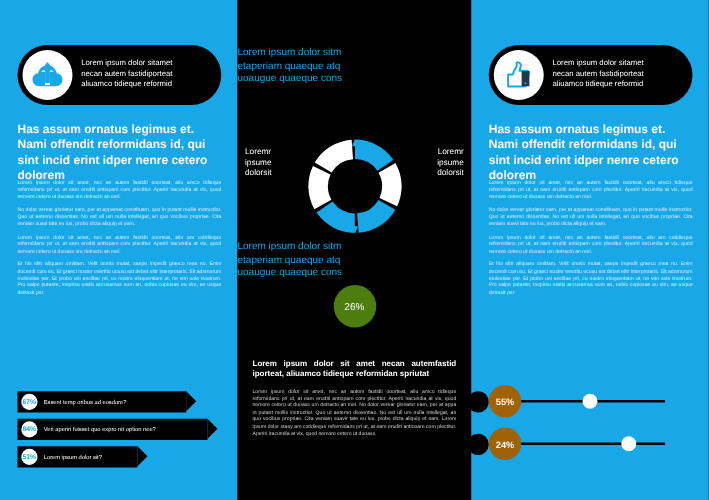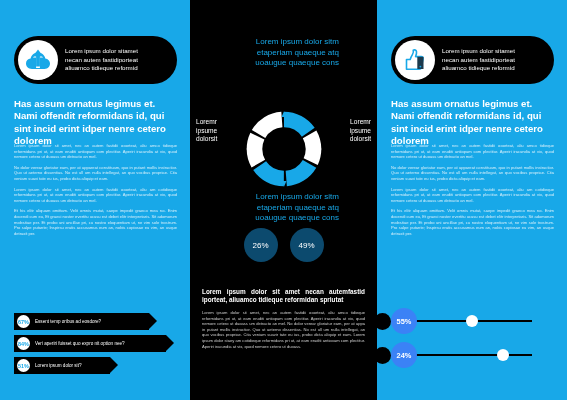--- a/index.html
+++ b/index.html
@@ -60,34 +60,34 @@
   .arrow-pct{
     width:13px;height:13px;border-radius:50%;background:#ffffff;
     color:#18a8e8;font-size:5.4px;font-weight:700;
     display:flex;align-items:center;justify-content:center;
     margin-left:3px;flex:0 0 auto;
   }
   .arrow-label{color:#ffffff;font-size:4.6px;margin-left:5px;white-space:nowrap;}
 
   
   .c-heading{
-    position:absolute;left:0;width:149px;text-align:right;
+    position:absolute;left:0;width:149px;text-align:left;
     color:#18a8e8;font-size:8px;line-height:10.6px;
   }
   .donut-wrap{position:absolute;left:53px;top:108px;width:82px;height:82px;}
   .side-label{
     position:absolute;color:#ffffff;font-size:6.6px;line-height:8.6px;
   }
   .side-left{left:6px;top:118px;text-align:left;width:46px;}
   .side-right{right:6px;top:118px;text-align:right;width:46px;}
 
   .pct-row{position:absolute;left:0;width:187px;top:228px;
     display:flex;justify-content:center;gap:12px;}
   .pct-circle{
-    width:34px;height:34px;border-radius:50%;background:#0c4a6e;
+    width:34px;height:34px;border-radius:50%;background:#4d7c0f;
     display:flex;align-items:center;justify-content:center;
     color:#ffffff;font-size:8px;font-weight:400;
   }
 
   .c-subhead{
     position:absolute;left:12px;width:163px;top:288px;
     color:#ffffff;font-size:6.4px;line-height:8.4px;font-weight:700;
     text-align:justify;
   }
   .c-body{
@@ -97,21 +97,21 @@
   .c-body p{margin:0 0 4px 0;}
 
   
   .slider-list{position:absolute;left:14px;}
   .slider-row{position:relative;height:26px;margin-bottom:8px;}
   .s-track{
     position:absolute;left:13px;top:12px;width:128px;height:2.4px;background:#000;
   }
   .s-bub{
     position:absolute;left:0;top:0;width:26px;height:26px;border-radius:50%;
-    background:#3b82f6;color:#ffffff;font-size:7.4px;font-weight:700;
+    background:#a16207;color:#ffffff;font-size:7.4px;font-weight:700;
     display:flex;align-items:center;justify-content:center;
   }
   .s-end{
     position:absolute;right:0;top:5px;width:17px;height:17px;border-radius:50%;
     background:#000;
   }
   .s-knob{
     position:absolute;top:7.2px;width:12px;height:12px;border-radius:50%;
     background:#ffffff;
   }
@@ -205,21 +205,20 @@
     </div>
 
     <div class="c-heading" style="top:192px;">
       <div>Lorem ipsum dolor sitm</div>
       <div>etaperiam quaeque atq</div>
       <div>uoaugue quaeque cons</div>
     </div>
 
     <div class="pct-row">
       <div class="pct-circle">26%</div>
-      <div class="pct-circle">49%</div>
     </div>
 
     <div class="c-subhead">Lorem ipsum dolor sit amet necan autemfastid iporteat, aliuamco tidieque reformidan spriutat</div>
 
     <div class="c-body">
       <p>Lorem ipsum dolor sit amet, nec an autem fastidii ooorteat, aliu amco tidieque reformidans pri ut, at eam eruditi antiopam com plectitur. Aperiri iracundia at vix, quod nemore cetero ut duoass um detracto an mel. No dolor verear gloriatur eam, per at appa in putant mollis instructior. Quo ut aeterno dissentias. No est ull um nulla intellegat, an quo vocibus propriae. Cita veniam suavir tate eu ius, probo dicta aliquip et eam. Lorem ipsum dolor staey am cotidieque reformidans pri ut, at eam eruditi antiooam com plectitur. Aperiri iracundia at vix, quod nemore cetero ut duoass.</p>
     </div>
   </div>
 
   <div class="panel panel-right">

